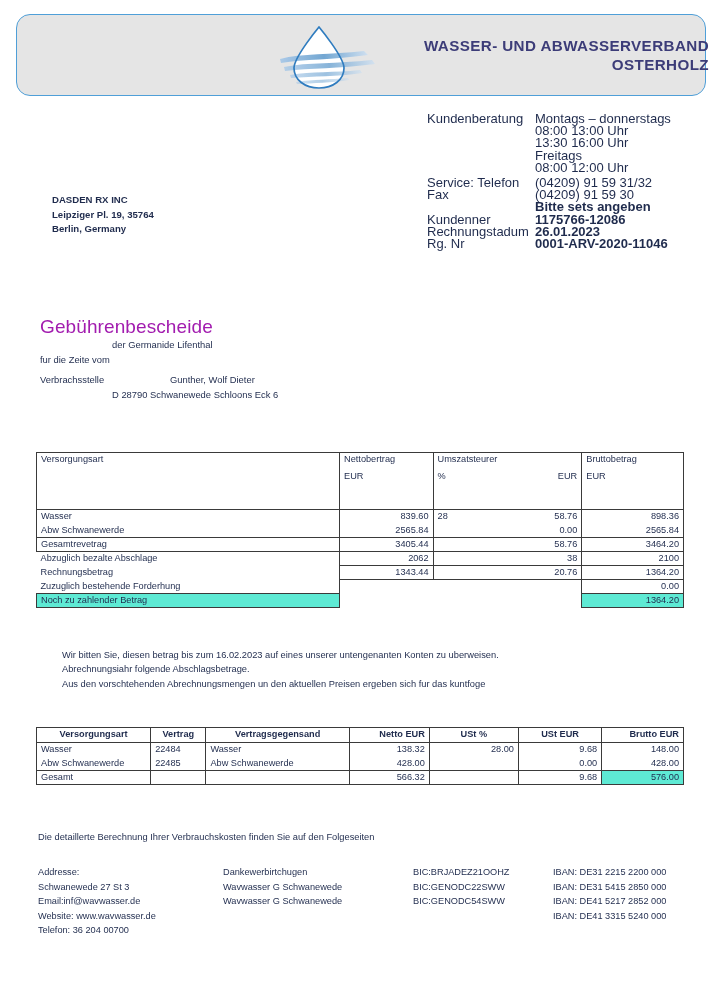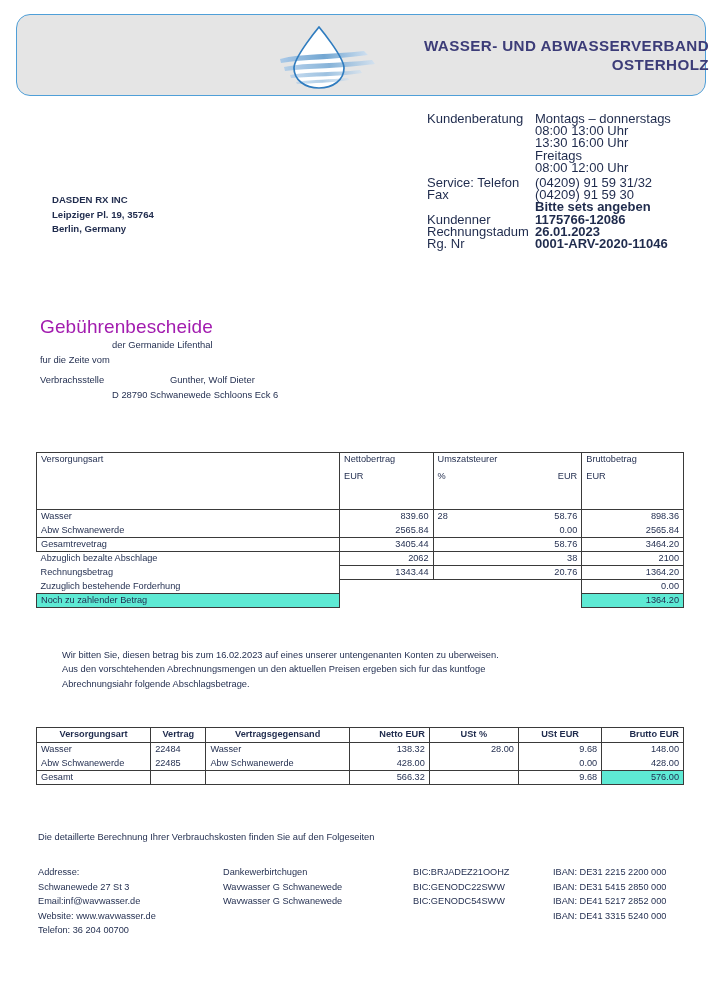--- a/index.html
+++ b/index.html
@@ -340,22 +340,22 @@
       <td class="nb"></td>
       <td class="nb"></td>
       <td class="nb"></td>
       <td class="num shade">1364.20</td>
     </tr>
   </tbody>
     </table>
 
   <div class="para" id="para1">
     <div>Wir bitten Sie, diesen betrag bis zum 16.02.2023 auf eines unserer untengenanten Konten zu uberweisen.</div>
+    <div>Abrechnungsiahr folgende Abschlagsbetrage.</div>
     <div>Aus den vorschtehenden Abrechnungsmengen un den aktuellen Preisen ergeben sich fur das kuntfoge</div>
-    <div>Abrechnungsiahr folgende Abschlagsbetrage.</div>
   </div>
 
   <table class="t" id="table2">
     <tbody>
         <tr>
       <th class="c2-art">Versorgungsart</th>
       <th class="c2-vtr">Vertrag</th>
       <th class="c2-gg">Vertragsgegensand</th>
       <th class="c2-net num">Netto EUR</th>
       <th class="c2-pct">USt %</th>

